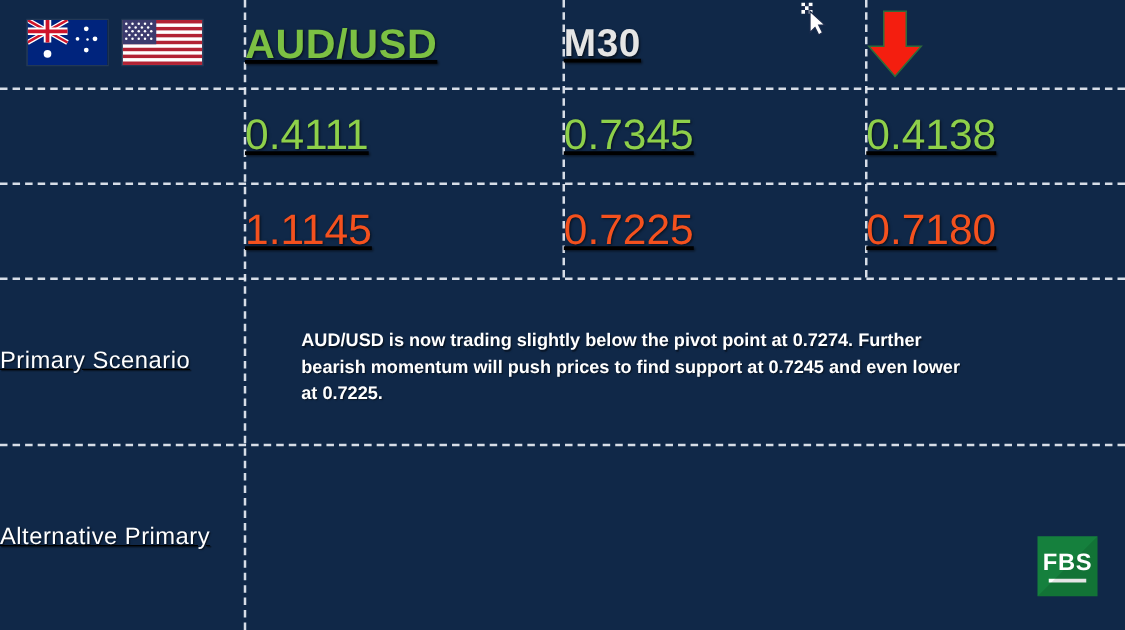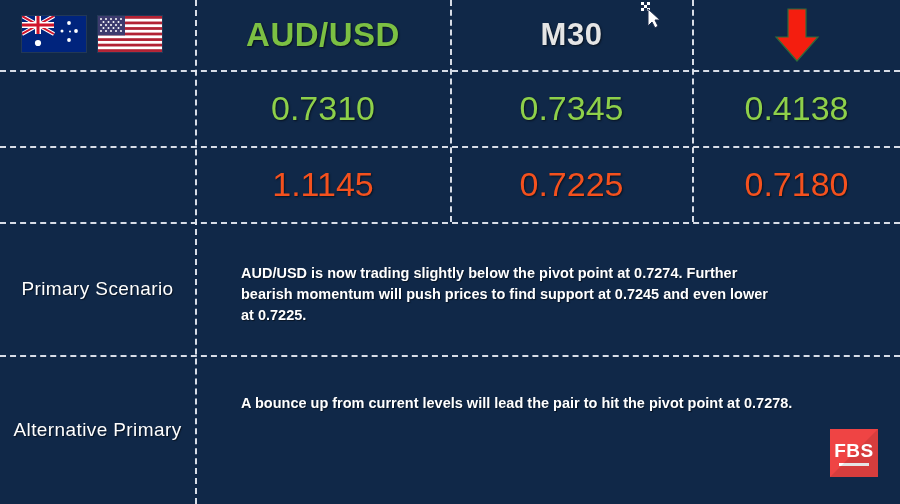--- a/index.html
+++ b/index.html
@@ -33,23 +33,23 @@
     width: 0;
     border-left: 2px dashed #e8edf5;
     opacity: .92;
   }
 
   
   .cell {
     position: absolute;
     display: flex;
     align-items: center;
-    justify-content: center;
     box-sizing: border-box;
     text-align: center;
+    text-decoration: underline;
   }
 
   .rowlabel {
     color: #ffffff;
     font-size: 19px;
     letter-spacing: .4px;
     text-shadow: 1px 1px 1px rgba(0,0,0,.55);
   }
   .rowlabel.small { font-size: 18px; }
   .rowlabel.scen  { font-size: 19px; line-height: 26px; }
@@ -110,21 +110,21 @@
     position: absolute;
     width: 46px;
     height: 56px;
   }
 
   
   .fbs {
     position: absolute;
     width: 48px;
     height: 48px;
-    background: #ef4444;
+    background: #15803d;
     display: flex;
     align-items: center;
     justify-content: center;
     flex-direction: column;
   }
   .fbs-inner {
     position: relative;
     color: #ffffff;
     font-size: 19px;
     font-weight: bold;
@@ -239,21 +239,21 @@
 
   <div class="cell" style="left:693px; top:0; width:207px; height:70px;">
     <div class="arrow-down">
       <svg viewBox="0 0 46 56" width="46" height="56">
         <polygon points="14,2 32,2 32,30 44,30 23,54 2,30 14,30" fill="#f41e0f" stroke="#2f6b3a" stroke-width="1.2"></polygon>
       </svg>
     </div>
   </div>
 
   <div class="cell" style="left:196px; top:71px; width:254px; height:75px;">
-    <span class="valgreen">0.7310</span>
+    <span class="valgreen">0.4111</span>
   </div>
   <div class="cell" style="left:451px; top:71px; width:241px; height:75px;">
     <span class="valgreen">0.7345</span>
   </div>
   <div class="cell" style="left:693px; top:71px; width:207px; height:75px;">
     <span class="valgreen">0.4138</span>
   </div>
 
   <div class="cell" style="left:196px; top:147px; width:254px; height:75px;">
     <span class="valred">1.1145</span>
@@ -266,21 +266,20 @@
   </div>
 
   <div class="cell" style="left:0; top:223px; width:195px; height:132px;">
     <span class="rowlabel scen">Primary Scenario</span>
   </div>
   <div class="scentext" style="left:241px; top:251px; width:540px;">AUD/USD is now trading slightly below the pivot point at 0.7274. Further bearish momentum will push prices to find support at 0.7245 and even lower at 0.7225.</div>
 
   <div class="cell" style="left:0; top:356px; width:195px; height:148px;">
     <span class="rowlabel scen">Alternative Primary</span>
   </div>
-  <div class="scentext" style="left:241px; top:381px; width:575px;">A bounce up from current levels will lead the pair to hit the pivot point at 0.7278.</div>
 
   <div class="fbs" style="left:830px; top:429px;">
     <div class="fbs-shadow"></div>
     <div class="fbs-inner">FBS</div>
     <div class="fbs-bar"></div>
   </div>
 
   <div class="cursor" style="left:641px; top:2px;">
     <svg viewBox="0 0 22 28" width="22" height="28">
       <g>

